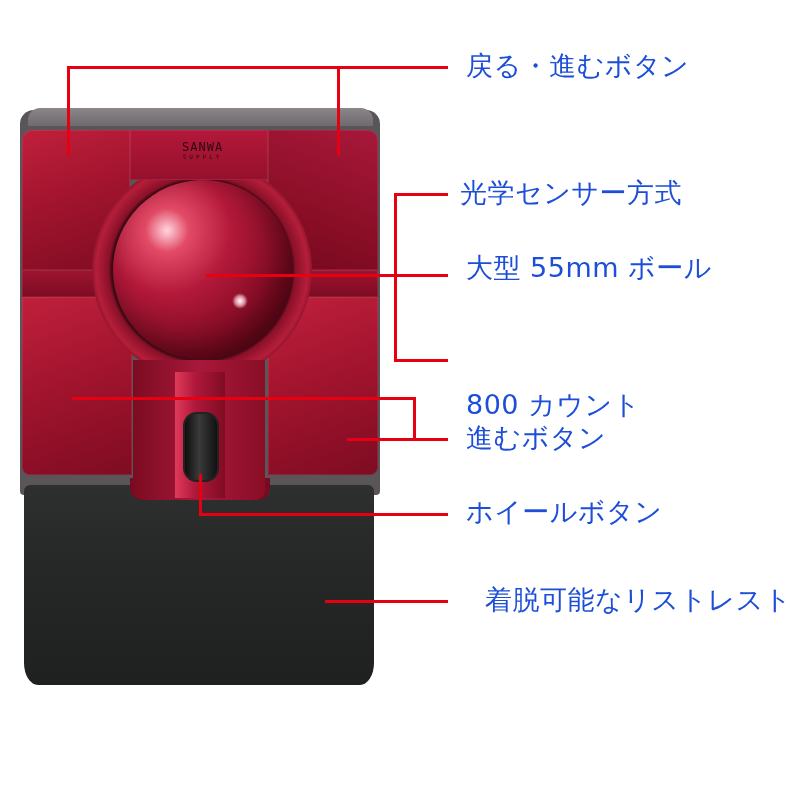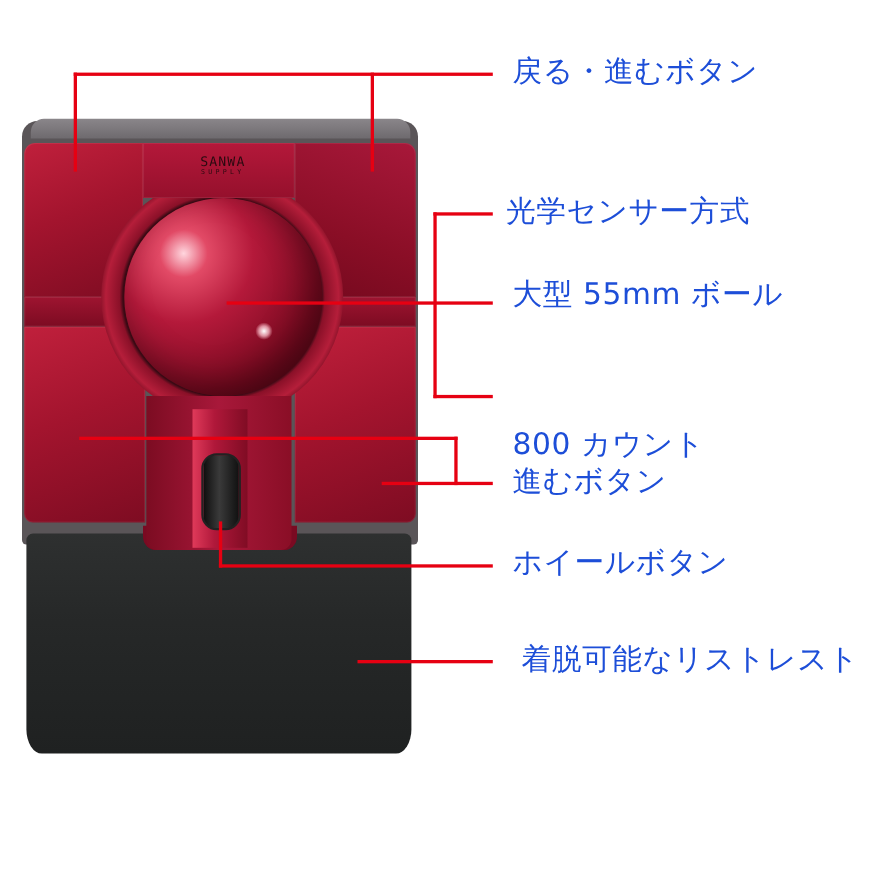--- a/index.html
+++ b/index.html
@@ -97,15 +97,15 @@
 
     <div class="line" style="left:325px;top:600px;width:123px;height:3px;"></div>
   </div>
 
   <div class="label" style="left:466px;top:50px;">戻る・進むボタン</div>
   <div class="label" style="left:460px;top:177px;">光学センサー方式</div>
   <div class="label" style="left:466px;top:252px;">大型 55mm ボール</div>
   <div class="label" style="left:466px;top:343px;margin-top:46px;">800 カウント</div>
   <div class="label" style="left:466px;top:422px;">進むボタン</div>
   <div class="label" style="left:466px;top:496px;text-align:center;">ホイールボタン</div>
-  <div class="label" style="left:474px;top:584px;">着脱可能なリストレスト</div>
+  <div class="label" style="left:485px;top:584px;">着脱可能なリストレスト</div>
 
 </div>
 
 </body></html>

